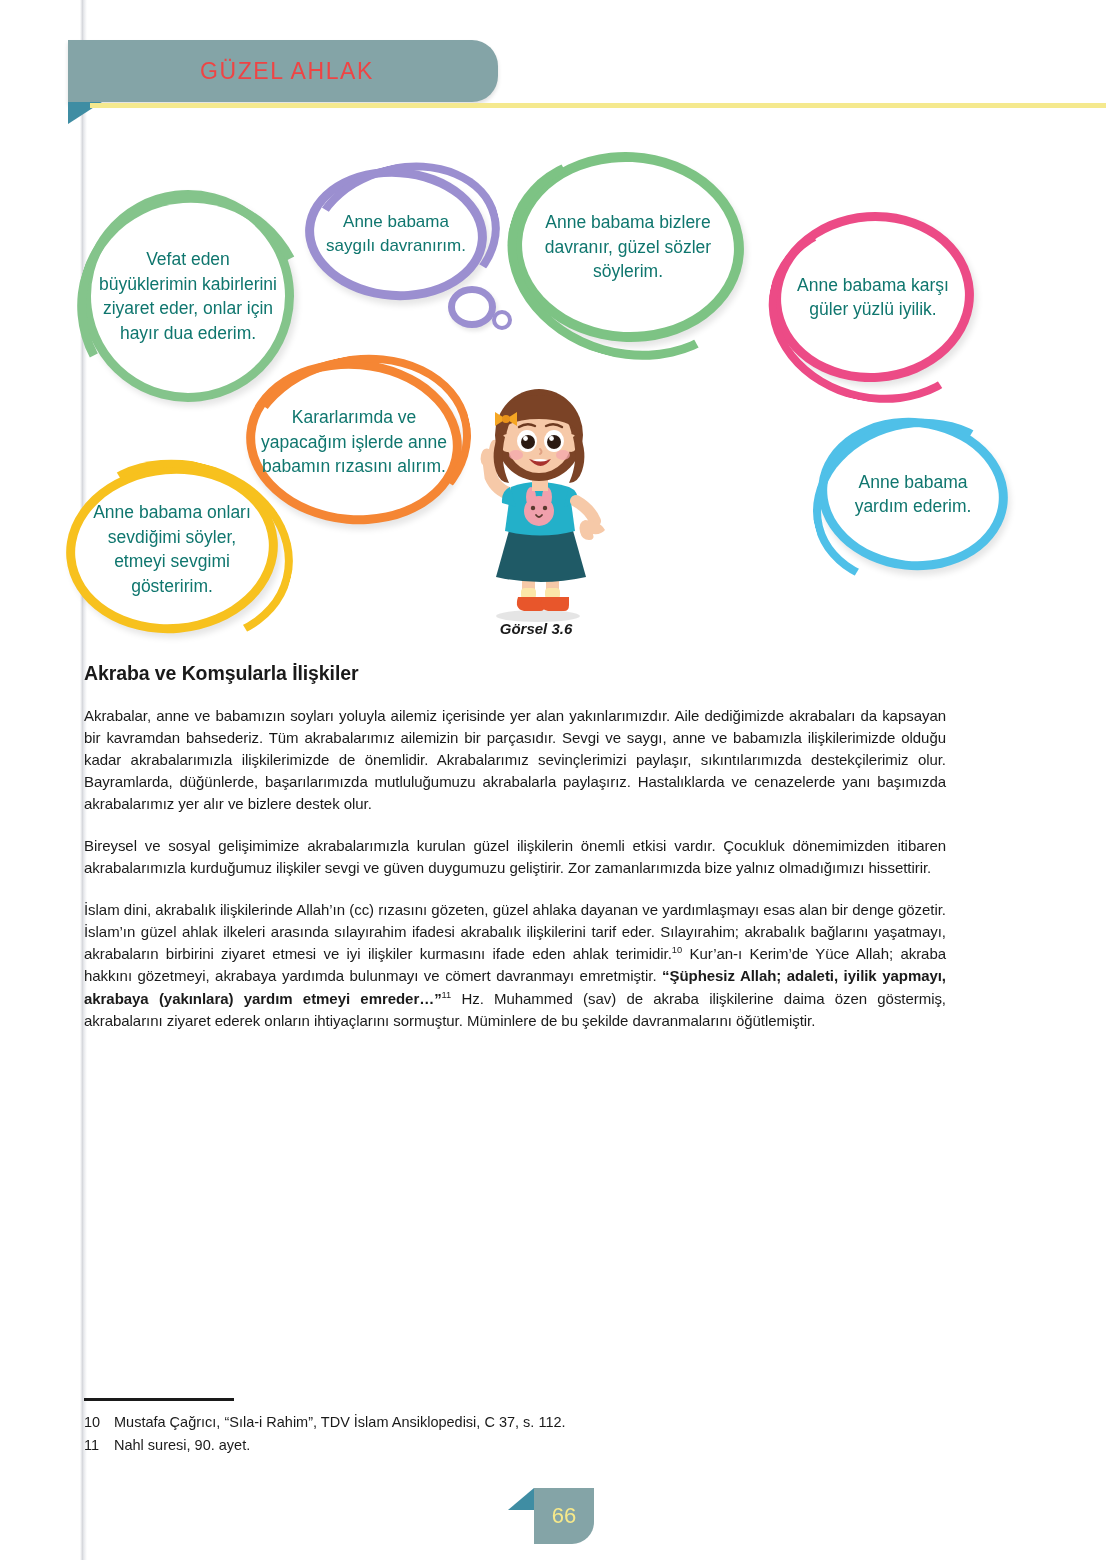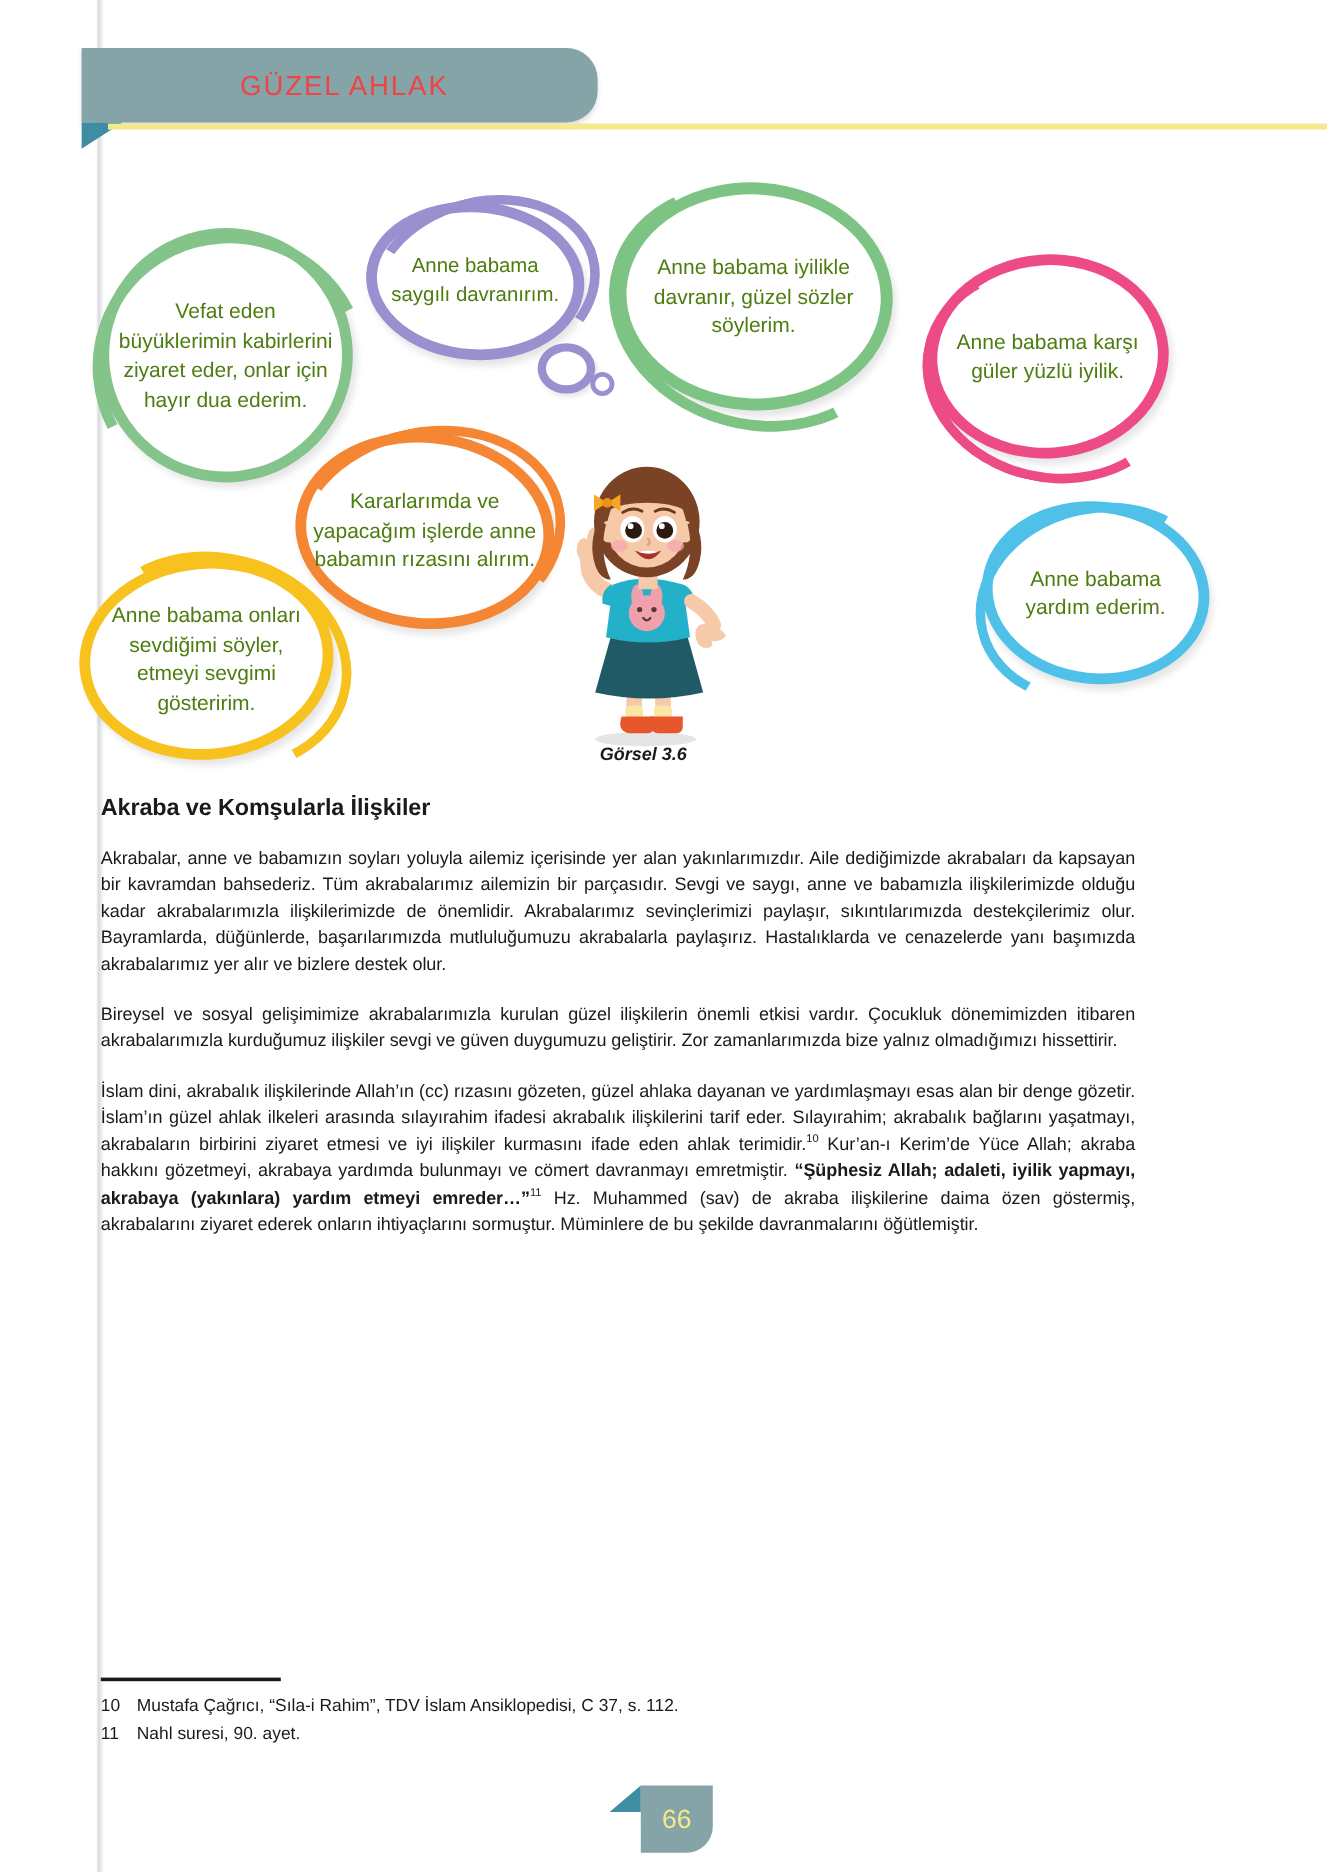--- a/index.html
+++ b/index.html
@@ -44,21 +44,21 @@
   
   .diagram{position:absolute;left:0;top:130px;width:1106px;height:520px;}
 
   .bub{position:absolute;display:flex;align-items:center;justify-content:center;}
   .bub .ring{position:absolute;inset:0;border-radius:50%;border-style:solid;background:#fff;
              box-shadow:3px 5px 6px rgba(0,0,0,.10);}
   
   .bub .ring2{position:absolute;border-radius:50%;border-style:solid;
              border-color:transparent;background:transparent;pointer-events:none;}
   .bub .txt{position:relative;z-index:3;text-align:center;line-height:1.40;
-            font-size:17.5px;color:#4d7c0f;padding:0 14px;}
+            font-size:17.5px;color:#0f766e;padding:0 14px;}
 
   
   .dot-ring{position:absolute;border-radius:50%;border:7px solid #9b8fd0;background:#fff;
             box-shadow:2px 3px 4px rgba(0,0,0,.10);z-index:4;}
   .dot-small{position:absolute;border-radius:50%;border:4px solid #9b8fd0;background:#fff;z-index:4;}
 
   
   .tail{position:absolute;z-index:2;}
 
   
@@ -128,21 +128,21 @@
       <div class="ring" style="border-width:9px;border-color:#9b8fd0;transform:rotate(4deg);"></div>
       <div class="ring2" style="left:2px;top:-4px;width:178px;height:132px;border-width:8px;border-top-color:#9b8fd0;border-right-color:#9b8fd0;transform:rotate(-14deg);"></div>
       <div class="txt" style="font-size:17px;">Anne babama saygılı davranırım.</div>
     </div>
     <div class="dot-ring" style="left:448px;top:156px;width:34px;height:28px;"></div>
     <div class="dot-small" style="left:492px;top:180px;width:12px;height:12px;"></div>
 
     <div class="bub" style="left:512px;top:22px;width:232px;height:190px;">
       <div class="ring" style="border-width:10px;border-color:#7dc384;transform:rotate(3deg);"></div>
       <div class="ring2" style="left:-6px;top:2px;width:230px;height:186px;border-width:9px;border-left-color:#7dc384;border-bottom-color:#7dc384;transform:rotate(16deg);"></div>
-      <div class="txt">Anne babama iyilikle davranır, güzel sözler söylerim.</div>
+      <div class="txt">Anne babama bizlere davranır, güzel sözler söylerim.</div>
     </div>
 
     <div class="bub" style="left:772px;top:82px;width:202px;height:170px;">
       <div class="ring" style="border-width:9px;border-color:#ec4b86;transform:rotate(-4deg);"></div>
       <div class="ring2" style="left:-4px;top:8px;width:202px;height:166px;border-width:8px;border-left-color:#ec4b86;border-bottom-color:#ec4b86;transform:rotate(12deg);"></div>
       <div class="txt">Anne babama karşı güler yüzlü iyilik.</div>
     </div>
 
     <div class="bub" style="left:246px;top:230px;width:216px;height:164px;">
       <div class="ring" style="border-width:9px;border-color:#f58634;transform:rotate(5deg);"></div>

